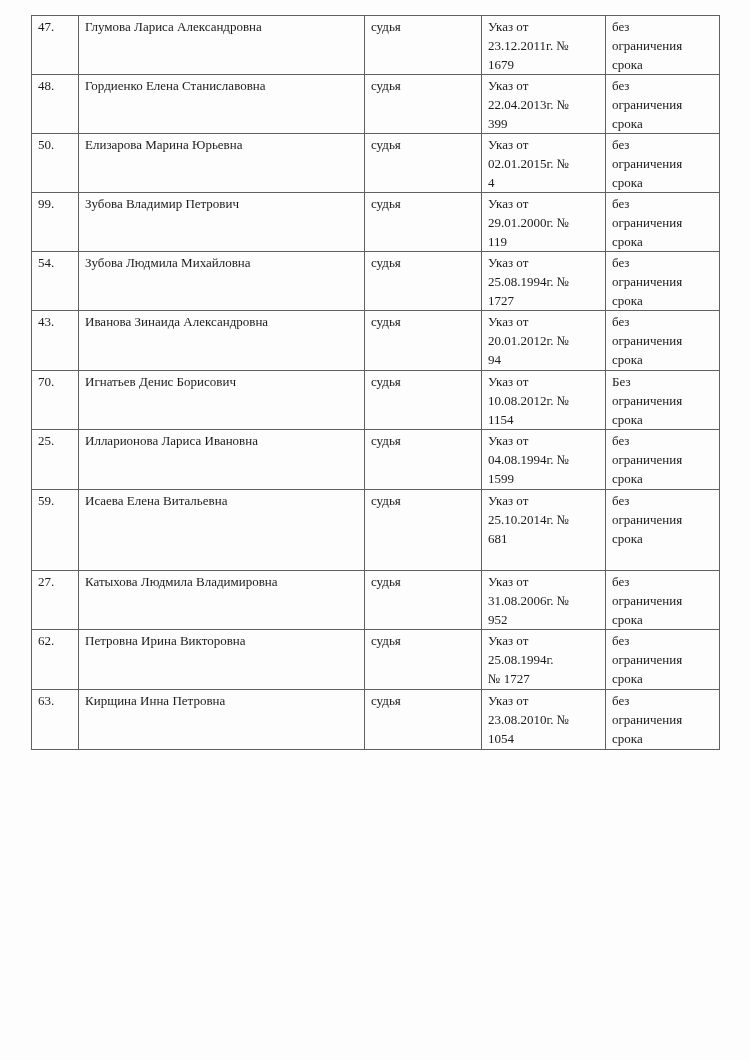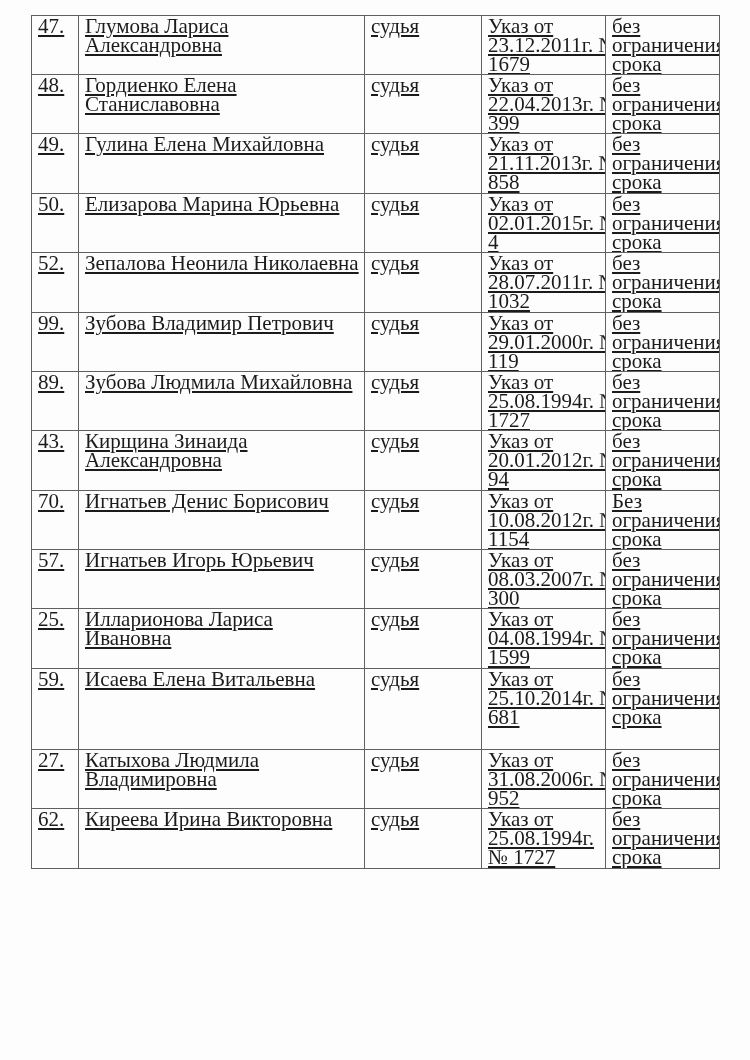--- a/index.html
+++ b/index.html
@@ -19,23 +19,22 @@
     width: 750px;
     height: 1060px;
   }
   table.judges-table {
     position: absolute;
     left: 31px;
     top: 15px;
     width: 688px;
     border-collapse: collapse;
     table-layout: fixed;
-    font-size: 21px;
+    font-size: 13px;
     line-height: 19px;
-    text-decoration: underline;
   }
   table.judges-table td {
     border: 1px solid #606060;
     vertical-align: top;
     padding: 1px 4px 0 6px;
     overflow: hidden;
   }
   td.c-num    { text-align: left; }
   td.c-name   { }
   td.c-pos    { }
@@ -70,105 +69,72 @@
         <td class="c-num">48.</td>
         <td class="c-name">Гордиенко Елена Станиславовна</td>
         <td class="c-pos">судья</td>
         <td class="c-decree">Указ от
 22.04.2013г. №
 399</td>
         <td class="c-term">без
 ограничения
 срока</td>
       </tr>
-      <tr style="height:60px">
-        <td class="c-num">49.</td>
-        <td class="c-name">Гулина Елена Михайловна</td>
-        <td class="c-pos">судья</td>
-        <td class="c-decree">Указ от
-21.11.2013г. №
-858</td>
-        <td class="c-term">без
-ограничения
-срока</td>
-      </tr>
       <tr style="height:59px">
         <td class="c-num">50.</td>
         <td class="c-name">Елизарова Марина Юрьевна</td>
         <td class="c-pos">судья</td>
         <td class="c-decree">Указ от
 02.01.2015г. №
 4</td>
-        <td class="c-term">без
-ограничения
-срока</td>
-      </tr>
-      <tr style="height:60px">
-        <td class="c-num">52.</td>
-        <td class="c-name">Зепалова Неонила Николаевна</td>
-        <td class="c-pos">судья</td>
-        <td class="c-decree">Указ от
-28.07.2011г. №
-1032</td>
         <td class="c-term">без
 ограничения
 срока</td>
       </tr>
       <tr style="height:59px">
         <td class="c-num">99.</td>
         <td class="c-name">Зубова Владимир Петрович</td>
         <td class="c-pos">судья</td>
         <td class="c-decree">Указ от
 29.01.2000г. №
 119</td>
         <td class="c-term">без
 ограничения
 срока</td>
       </tr>
       <tr style="height:59px">
-        <td class="c-num">89.</td>
+        <td class="c-num">54.</td>
         <td class="c-name">Зубова Людмила Михайловна</td>
         <td class="c-pos">судья</td>
         <td class="c-decree">Указ от
 25.08.1994г. №
 1727</td>
         <td class="c-term">без
 ограничения
 срока</td>
       </tr>
       <tr style="height:60px">
         <td class="c-num">43.</td>
-        <td class="c-name">Кирщина Зинаида Александровна</td>
+        <td class="c-name">Иванова Зинаида Александровна</td>
         <td class="c-pos">судья</td>
         <td class="c-decree">Указ от
 20.01.2012г. №
 94</td>
         <td class="c-term">без
 ограничения
 срока</td>
       </tr>
       <tr style="height:59px">
         <td class="c-num">70.</td>
         <td class="c-name">Игнатьев Денис Борисович</td>
         <td class="c-pos">судья</td>
         <td class="c-decree">Указ от
 10.08.2012г. №
 1154</td>
         <td class="c-term">Без
-ограничения
-срока</td>
-      </tr>
-      <tr style="height:59px">
-        <td class="c-num">57.</td>
-        <td class="c-name">Игнатьев Игорь Юрьевич</td>
-        <td class="c-pos">судья</td>
-        <td class="c-decree">Указ от
-08.03.2007г. №
-300</td>
-        <td class="c-term">без
 ограничения
 срока</td>
       </tr>
       <tr style="height:60px">
         <td class="c-num">25.</td>
         <td class="c-name">Илларионова Лариса Ивановна</td>
         <td class="c-pos">судья</td>
         <td class="c-decree">Указ от
 04.08.1994г. №
 1599</td>
@@ -193,24 +159,35 @@
         <td class="c-pos">судья</td>
         <td class="c-decree">Указ от
 31.08.2006г. №
 952</td>
         <td class="c-term">без
 ограничения
 срока</td>
       </tr>
       <tr style="height:60px">
         <td class="c-num">62.</td>
-        <td class="c-name">Киреева Ирина Викторовна</td>
+        <td class="c-name">Петровна Ирина Викторовна</td>
         <td class="c-pos">судья</td>
         <td class="c-decree">Указ от
 25.08.1994г.
 № 1727</td>
+        <td class="c-term">без
+ограничения
+срока</td>
+      </tr>
+      <tr style="height:60px">
+        <td class="c-num">63.</td>
+        <td class="c-name">Кирщина Инна Петровна</td>
+        <td class="c-pos">судья</td>
+        <td class="c-decree">Указ от
+23.08.2010г. №
+1054</td>
         <td class="c-term">без
 ограничения
 срока</td>
       </tr>
     </tbody>
   </table>
 </div>
 
 </body></html>

